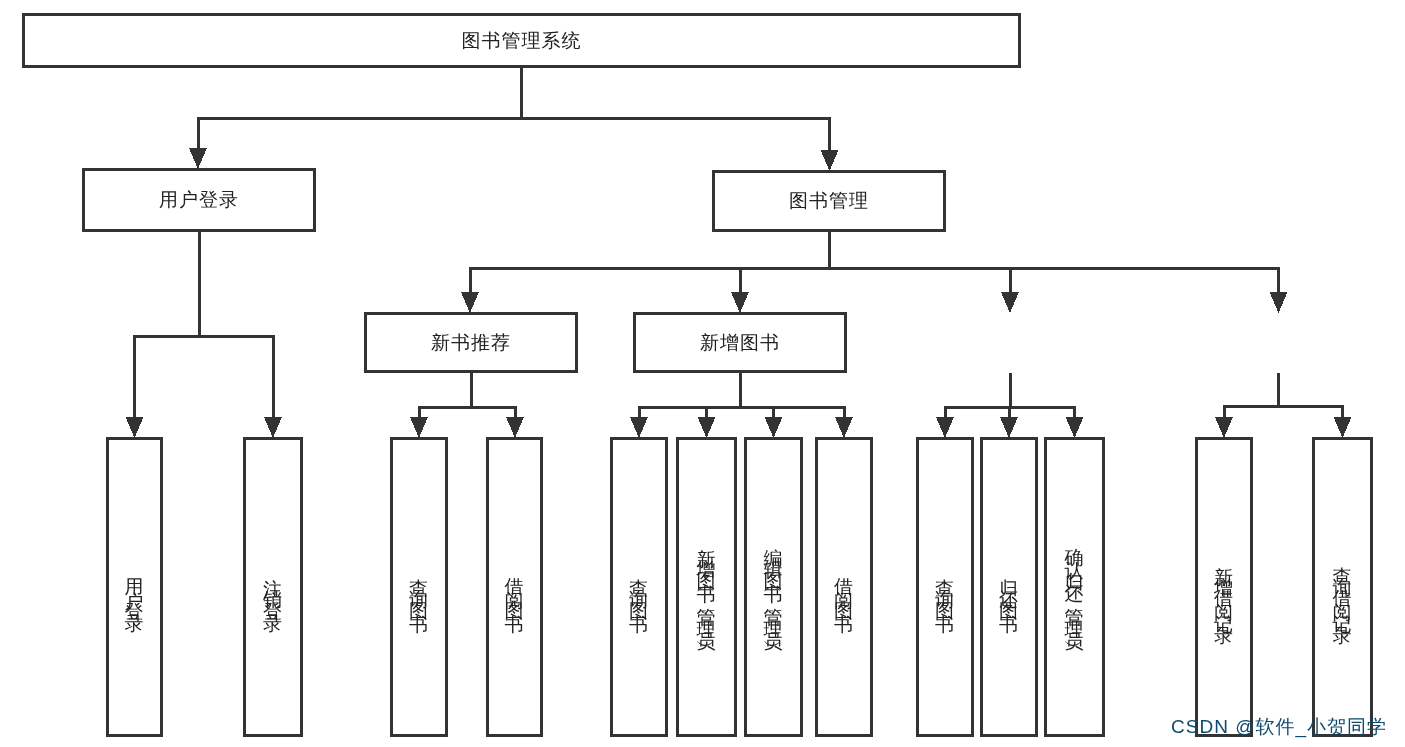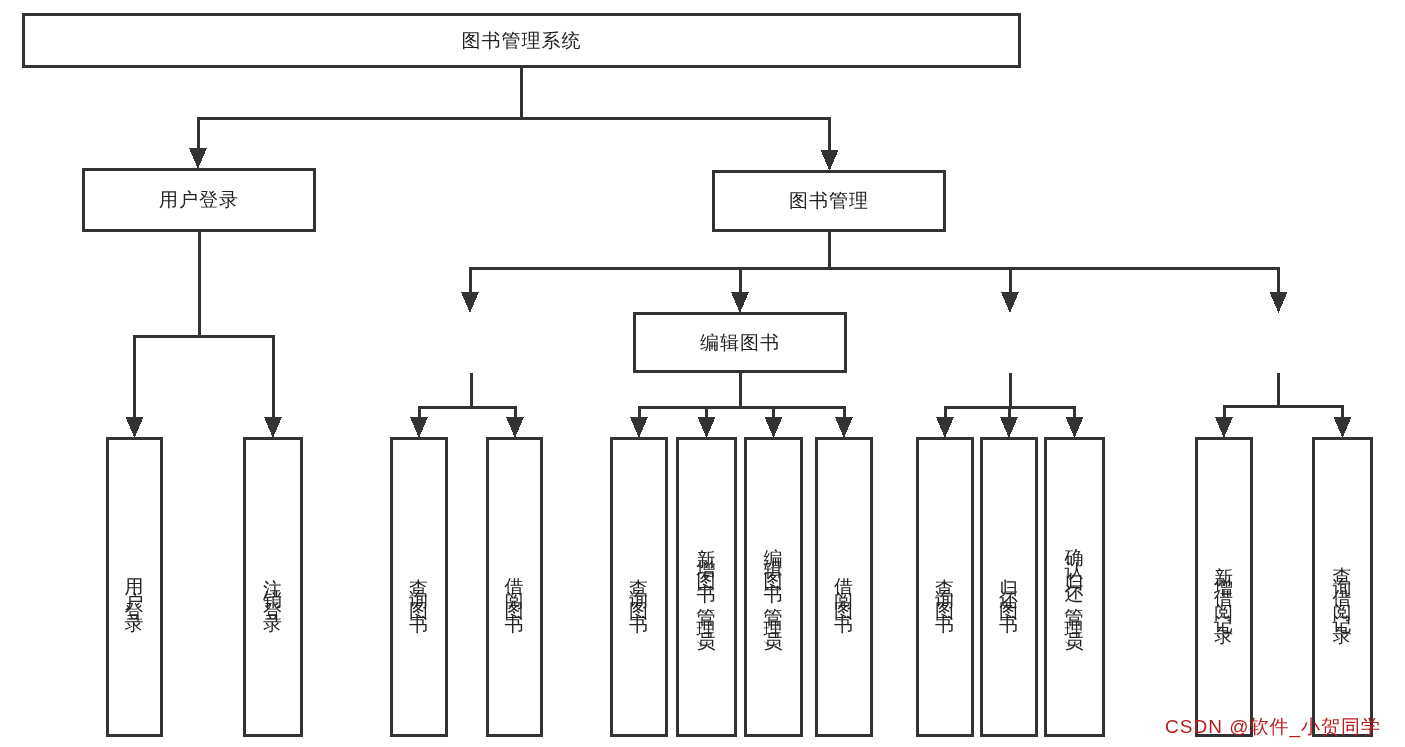--- a/index.html
+++ b/index.html
@@ -47,24 +47,24 @@
   .node.v .vtext {
     writing-mode: vertical-rl;
     text-orientation: mixed;
     font-size: 19px;
     line-height: 1;
     letter-spacing: 12px;
     white-space: nowrap;
   }
   .watermark {
     position: absolute;
-    right: 24px;
+    right: 18px;
     bottom: 7px;
     font-size: 19px;
-    color: #b91c1c;
+    color: #0c4a6e;
     letter-spacing: 1px;
     white-space: nowrap;
   }
 </style>
 </head>
 <body>
 
 <div class="canvas">
 
   <svg class="wires" viewBox="0 0 1405 747" shape-rendering="crispEdges">
@@ -146,22 +146,25 @@
     <span class="hlabel">图书管理系统</span>
   </div>
 
   <div class="node h" style="left:82px;top:168px;width:234px;height:64px">
     <span class="hlabel">用户登录</span>
   </div>
   <div class="node h" style="left:712px;top:170px;width:234px;height:62px">
     <span class="hlabel">图书管理</span>
   </div>
 
+  <div class="node h" style="left:364px;top:312px;width:214px;height:61px">
+    <span class="hlabel">新书推荐</span>
+  </div>
   <div class="node h" style="left:633px;top:312px;width:214px;height:61px">
-    <span class="hlabel">编辑图书</span>
+    <span class="hlabel">新增图书</span>
   </div>
 
   <div class="node v" style="left:106px;top:437px;width:57px;height:300px">
     <span class="vtext">用户登录</span>
   </div>
   <div class="node v" style="left:243px;top:437px;width:60px;height:300px">
     <span class="vtext">注销登录</span>
   </div>
 
   <div class="node v" style="left:390px;top:437px;width:58px;height:300px">

